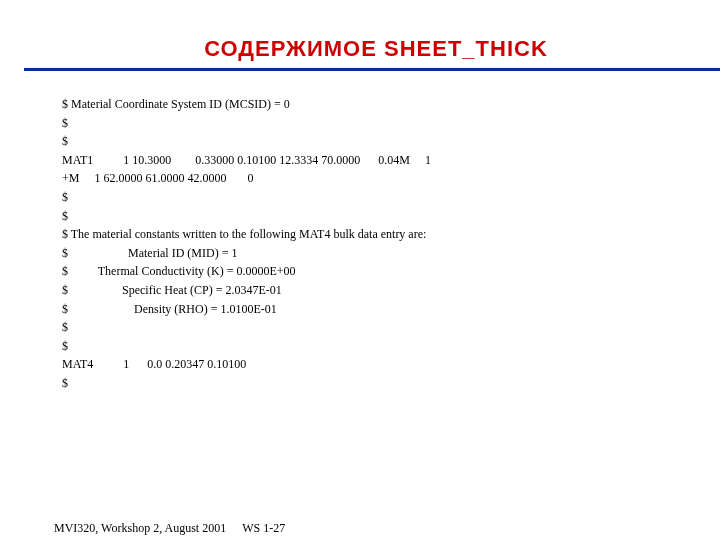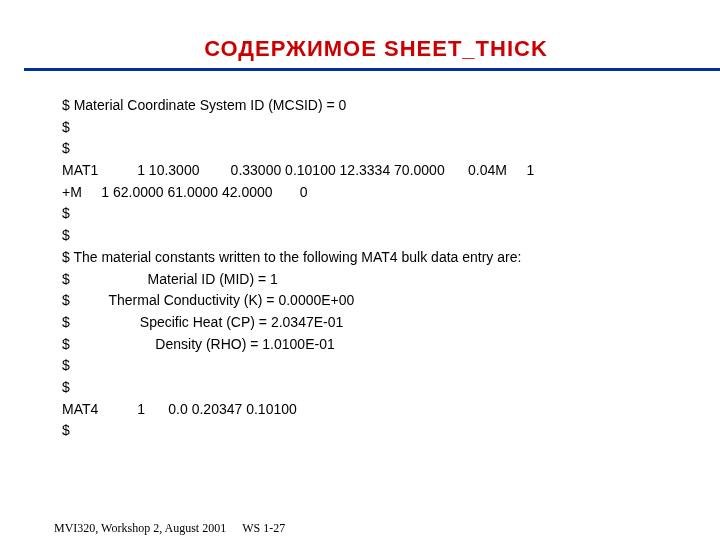--- a/index.html
+++ b/index.html
@@ -35,22 +35,22 @@
       font-weight: bold;
       color: #cc0000;
       letter-spacing: 1px;
     }
 
     .content-area {
       padding: 16px 30px 10px 30px;
     }
 
     .code-block {
-      font-family: Liberation Sans, sans-serif;
-      font-size: 14px;
+      font-family: Liberation Serif, serif;
+      font-size: 12px;
       color: #000000;
       line-height: 1.55;
       white-space: pre;
     }
 
     .footer {
       position: absolute;
       bottom: 12px;
       left: 0;
       right: 0;

